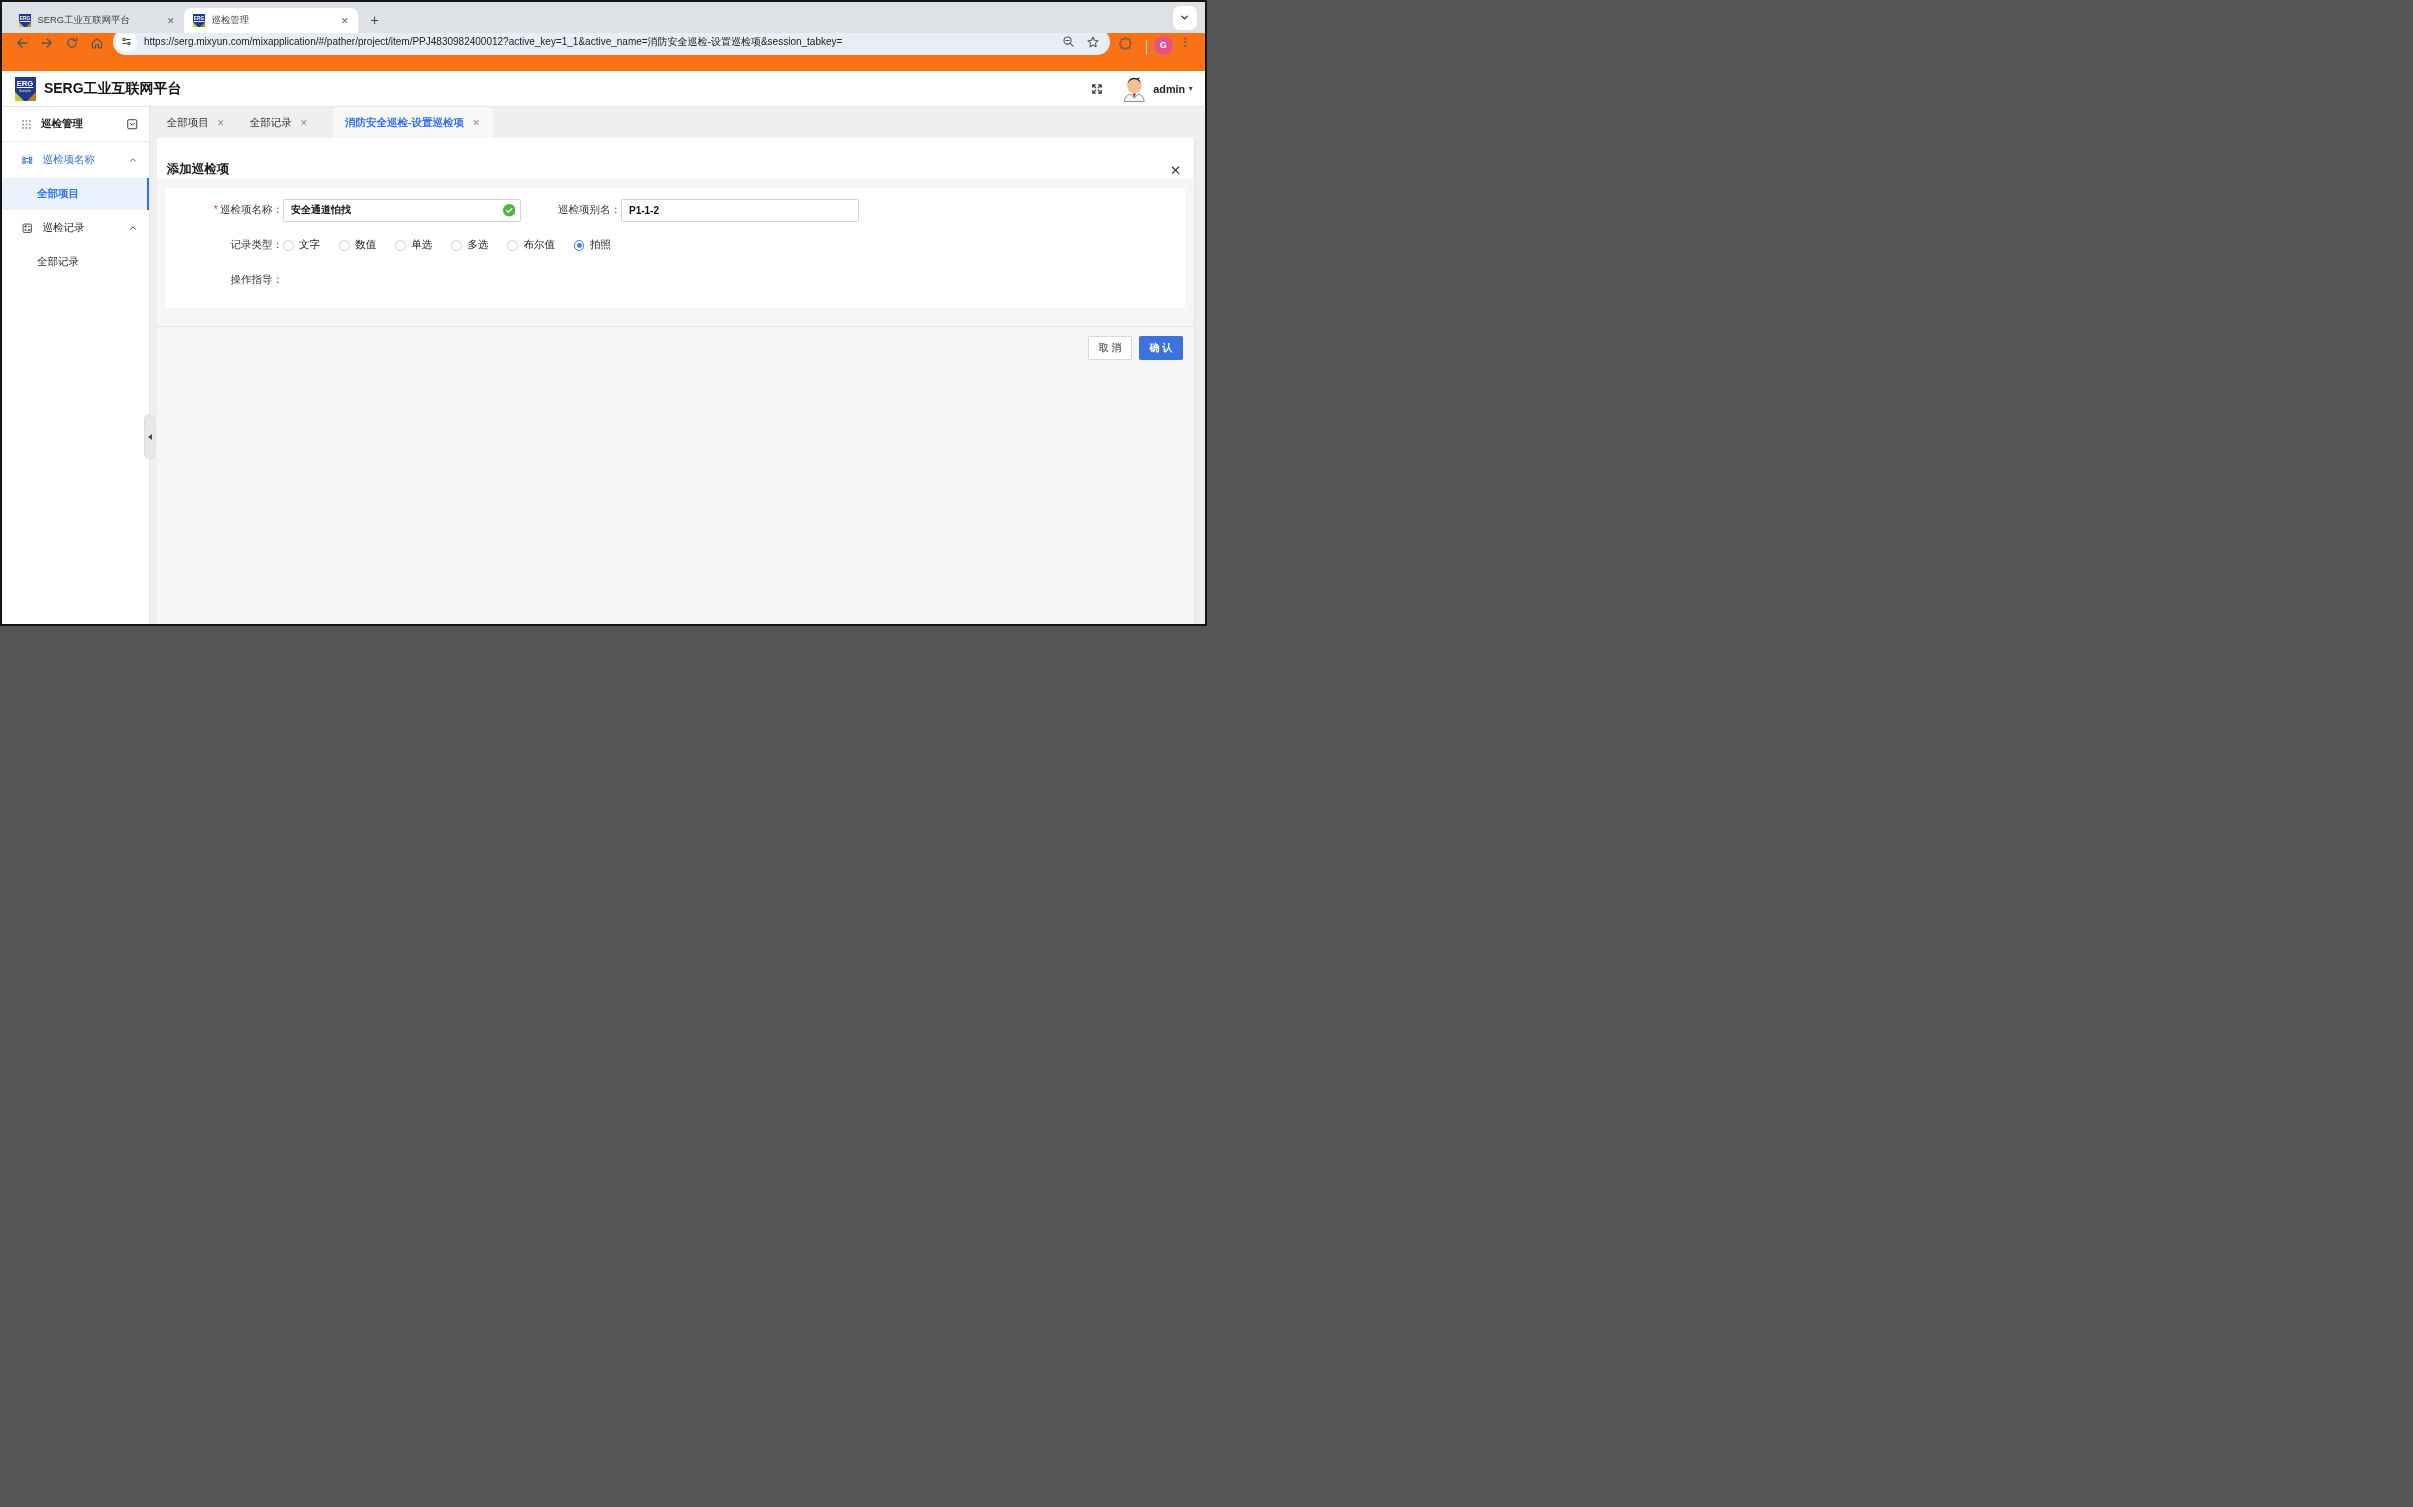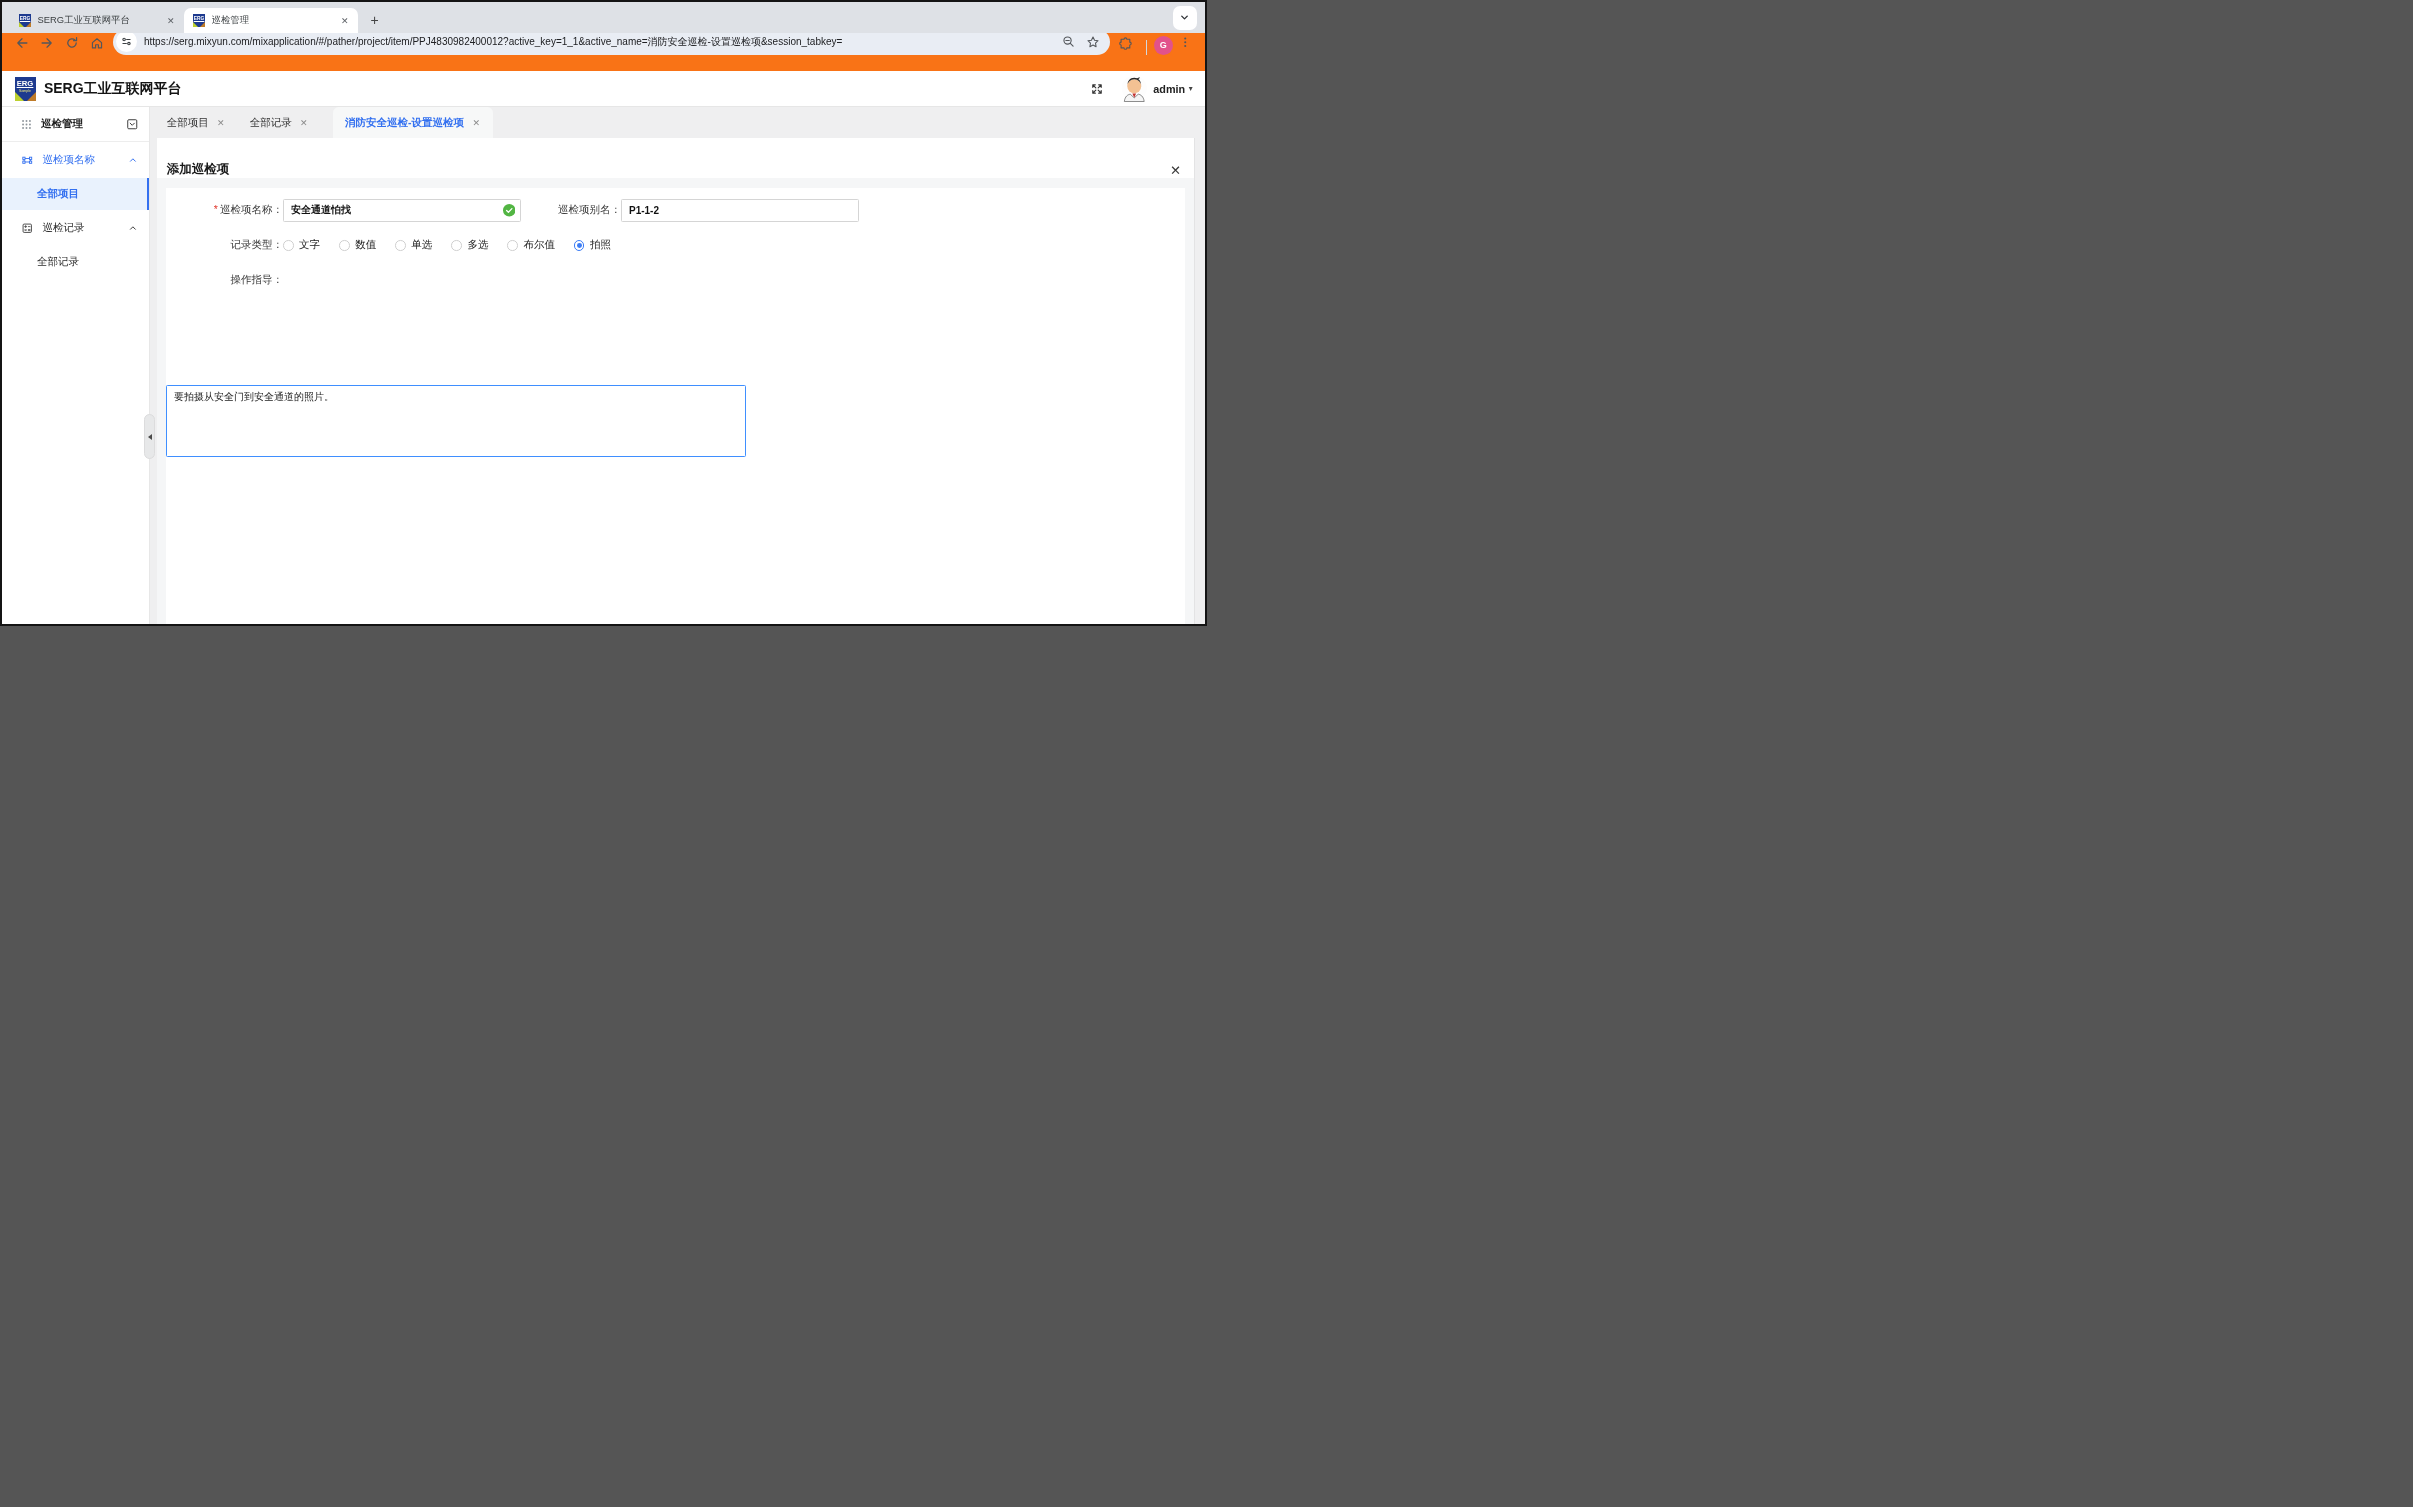--- a/index.html
+++ b/index.html
@@ -81,21 +81,21 @@
   .inp.plain { padding-right:7px; }
   .ok-ic { position:absolute; right:5.6px; top:5.6px; }
 
   .radios { display:flex; align-items:center; }
   .radio-item { display:flex; align-items:center; margin-right:19px; }
   .rdot { width:10.5px; height:10.5px; border-radius:50%; border:0.7px solid #d0d0d0; background:#fff; position:relative; flex:0 0 10.5px; }
   .radio-item.sel .rdot { border-color:#3b7cf5; }
   .radio-item.sel .rdot::after { content:""; position:absolute; left:2.1px; top:2.1px; width:4.9px; height:4.9px; border-radius:50%; background:#3b7cf5; }
   .rlbl { font-size:10.5px; color:#222; font-weight:500; margin-left:5.6px; }
 
-  .ta-row { align-items:flex-start;flex-direction:column; }
+  .ta-row { align-items:flex-start; }
   .ta-row .f-label { padding-top:5.6px; }
   .ta-wrap { position:relative; width:580px; flex:0 0 580px; }
   .ta { width:100%; height:72px; border:1.4px solid #3f8fff; border-radius:1.4px; padding:4.2px 7px; font-size:10px; color:#1c1c1c; font-family:inherit; resize:none; outline:none; display:block; }
   .ta-grip { position:absolute; right:2.8px; bottom:2.8px; width:6.3px; height:6.3px; background:
      linear-gradient(135deg, transparent 45%, #9a9a9a 45%, #9a9a9a 52%, transparent 52%, transparent 70%, #9a9a9a 70%, #9a9a9a 77%, transparent 77%); }
 
   .card-div { border-top:0.7px solid #e4e4e4; margin-top:18px; }
   .footer { display:flex; justify-content:flex-end; align-items:center; padding:8.4px 10.5px 8.4px 0; gap:6.3px; }
   .btn { height:24px; border-radius:1.4px; font-size:10px; font-weight:500; display:flex; align-items:center; justify-content:center; padding:0 9.8px; }
   .btn.cancel { background:#fff; border:0.7px solid #d9d9d9; color:#757575;font-weight:bold; }
@@ -357,24 +357,20 @@
                 </div>
               <div class="radio-item sel">
                   <span class="rdot"></span>
                   <span class="rlbl">拍照</span>
                 </div>
             </div>
           </div>
 
           <div class="f-row ta-row" style="margin-top:15.3px;">
             <div class="f-label">操作指导：</div>
-            <div class="ta-wrap">
-              <textarea class="ta" style="">要拍摄从安全门到安全通道的照片。</textarea>
-              <span class="ta-grip"></span>
-            </div>
           </div>
         </div>
 
         <div class="card-div"></div>
         <div class="footer">
           <div class="btn cancel">取 消</div>
           <div class="btn confirm">确 认</div>
         </div>
       </div>
     </div>

